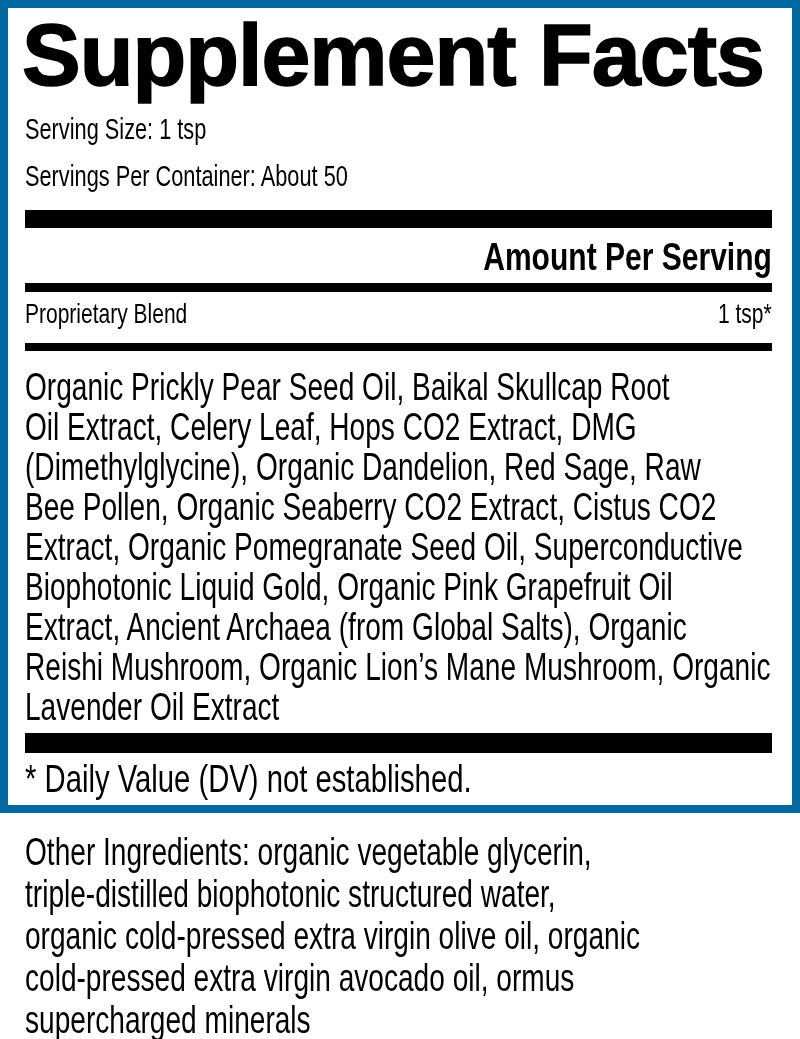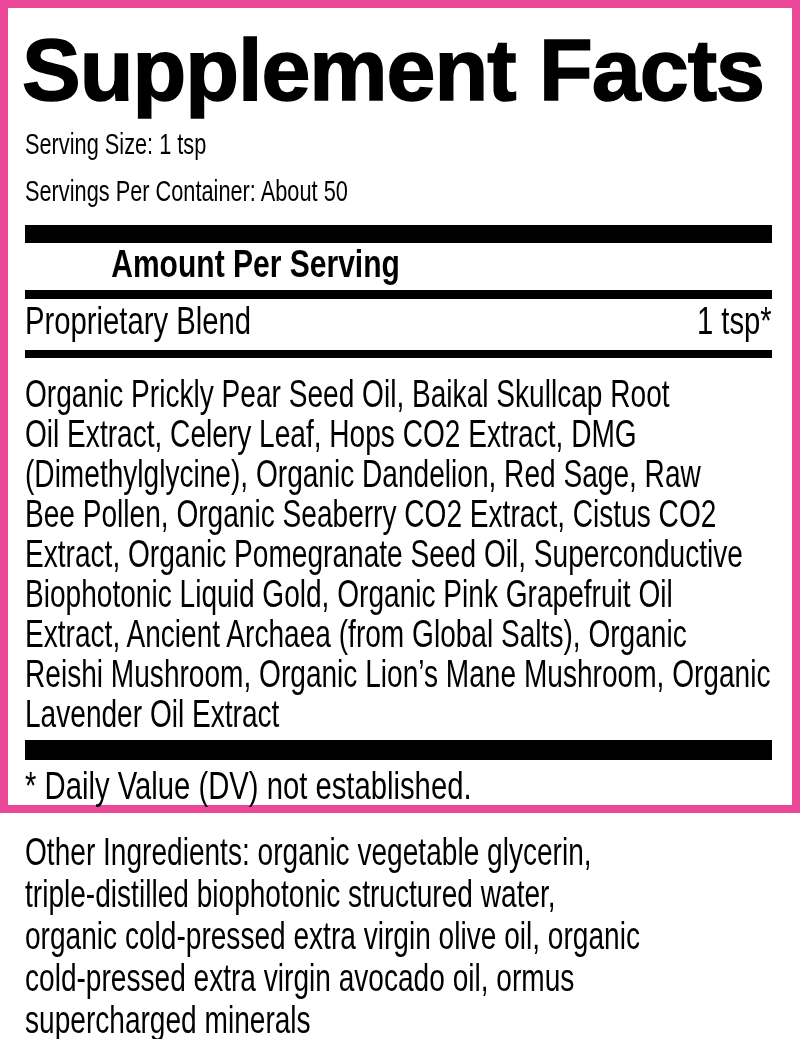--- a/index.html
+++ b/index.html
@@ -13,22 +13,22 @@
     overflow: hidden;
     font-family: "Liberation Sans", sans-serif;
     color: #000000;
     -webkit-font-smoothing: antialiased;
   }
 
   .facts-box {
     box-sizing: border-box;
     width: 800px;
     height: 813px;
-    border: 8px solid #ec4899;
-    padding: 15px 20px 0 17px;
+    border: 8px solid #0369a1;
+    padding: 0 20px 0 17px;
     background: #ffffff;
   }
 
   .title {
     margin: 4px 0 0 -3px;
     font-size: 88px;
     line-height: 86px;
     font-weight: bold;
     letter-spacing: -1px;
     -webkit-text-stroke: 1.5px #000000;
@@ -46,35 +46,36 @@
     transform-origin: 0 50%;
   }
 
   .bar { background: #000000; }
   .bar-thick-top   { height: 18px; margin-top: 10px; }
   .bar-below-aps   { height: 9px;  margin-top: 5px; }
   .bar-below-blend { height: 8px;  margin-top: 8px; }
   .bar-thick-foot  { height: 20px; margin-top: 6px; }
 
   .amount-row {
+    margin-top: 8px;
     font-size: 39px;
     line-height: 42px;
     font-weight: bold;
-    text-align: left;
+    text-align: right;
   }
   .amount-row > span {
     display: inline-block;
     white-space: nowrap;
     transform: scaleX(0.77);
     transform-origin: 100% 50%;
   }
 
   .blend-row {
     margin-top: 1px;
-    font-size: 39px;
+    font-size: 28px;
     line-height: 42px;
     display: flex;
     justify-content: space-between;
   }
   .blend-row .left {
     white-space: nowrap;
     transform: scaleX(0.75);
     transform-origin: 0 50%;
   }
   .blend-row .right {

